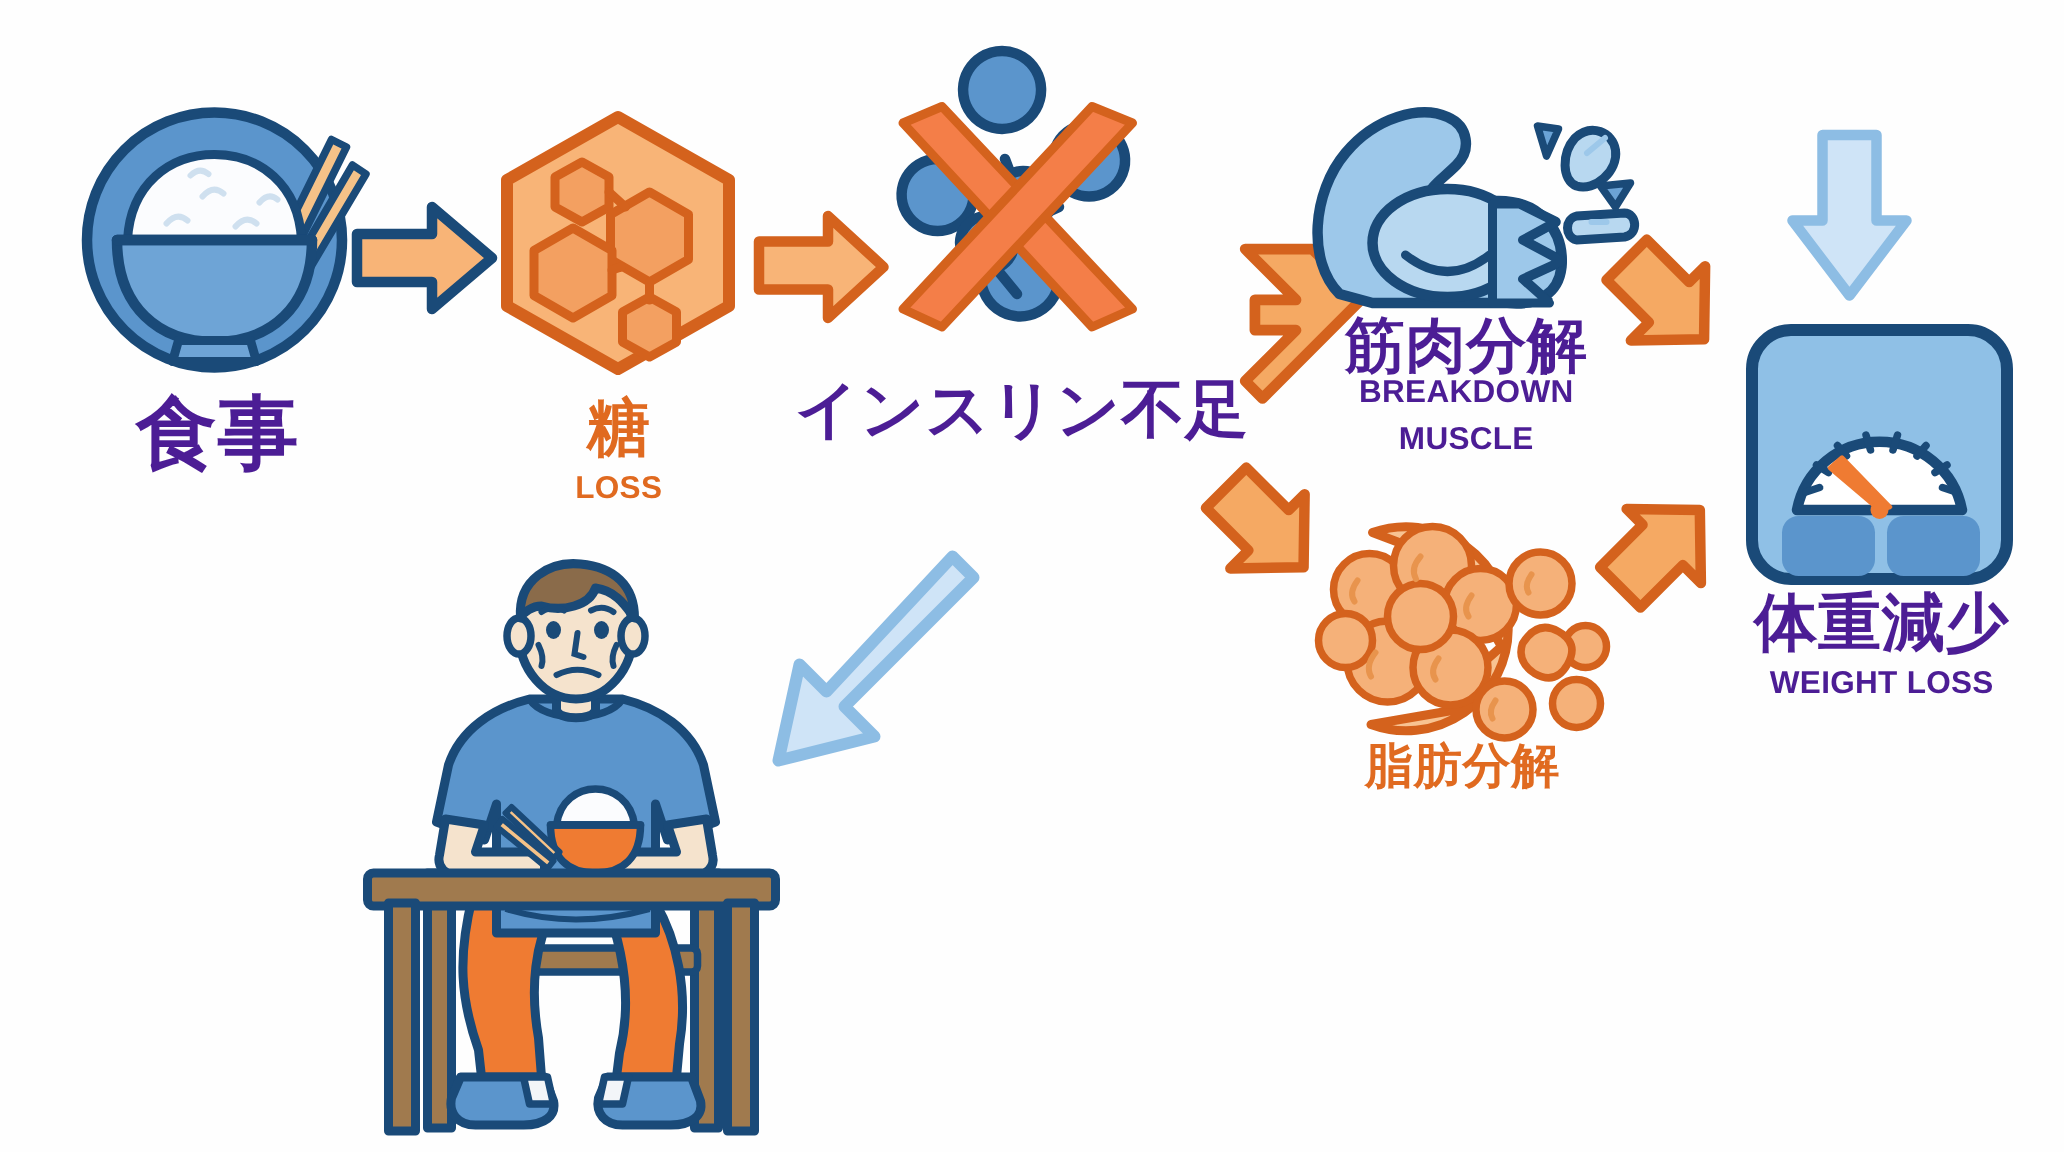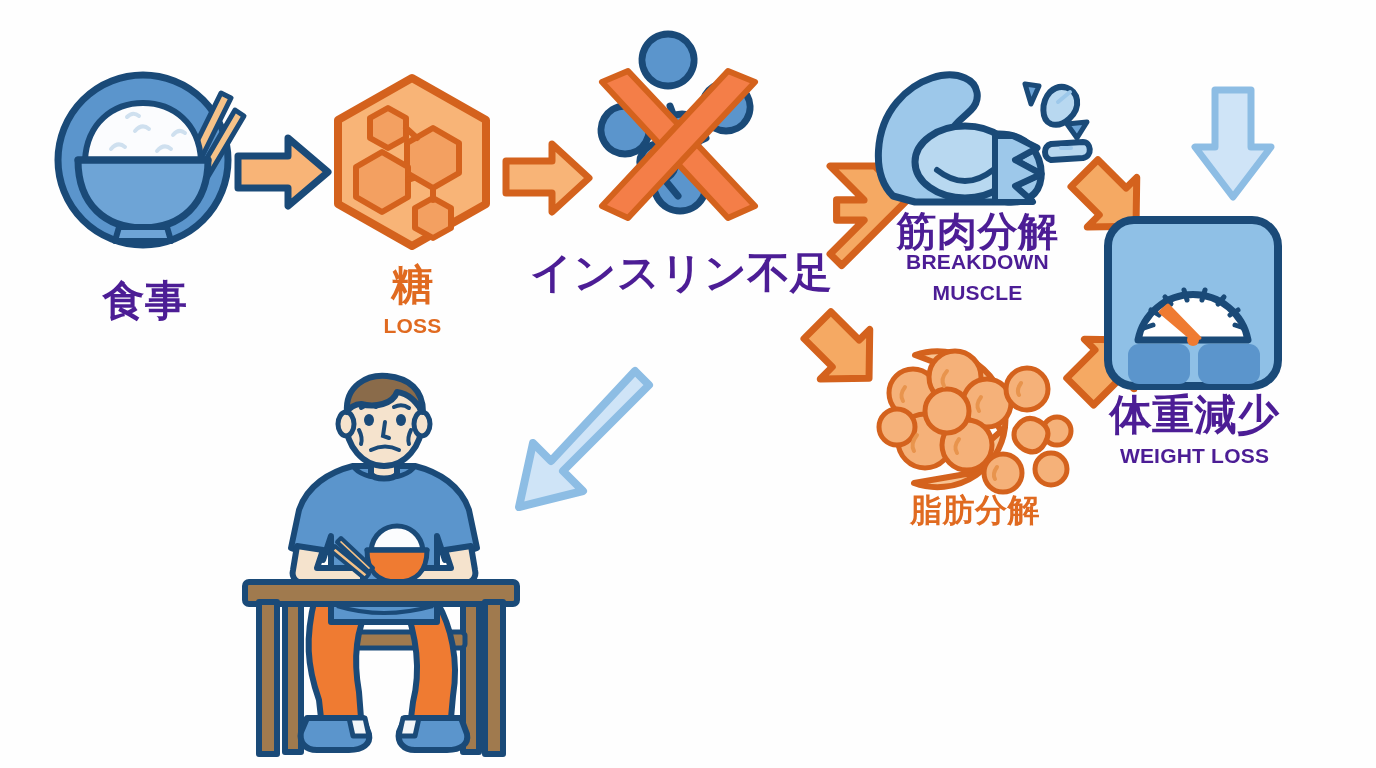--- a/index.html
+++ b/index.html
@@ -64,21 +64,21 @@
           <path d="M82 52 q6 -6 12 -1"></path>
           <path d="M128 70 q6 -7 12 -2"></path>
         </g>
 
         <path d="M33 95 L163 95 C163 140, 135 163, 98 163 C61 163, 33 140, 33 95 Z" fill="#6ea4d6" stroke="#1a4a78" stroke-width="7" stroke-linejoin="round"></path>
         <line x1="33" y1="95" x2="163" y2="95" stroke="#1a4a78" stroke-width="7" stroke-linecap="round"></line>
 
         <path d="M74 162 L122 162 L126 176 L70 176 Z" fill="#6ea4d6" stroke="#1a4a78" stroke-width="6" stroke-linejoin="round"></path>
       </svg>
     </div>
-    <div class="jp blue-txt" style="font-size:42px; margin-top:20px;">食事</div>
+    <div class="jp blue-txt" style="font-size:54px; margin-top:2px;">食事</div>
   </div>
 
   <div style="position:absolute; left:232px; top:128px;">
     <svg width="105" height="95" viewBox="0 0 105 95">
       <path d="M6 28 L56 28 L56 10 L96 44 L56 78 L56 60 L6 60 Z" fill="#f8b477" stroke="#1a4a78" stroke-width="7" stroke-linejoin="round"></path>
     </svg>
   </div>
 
   <div class="node" style="left:320px; top:70px; width:185px;">
     <div>
@@ -233,21 +233,21 @@
       <path d="M8 20 L48 20 L48 5 L82 40 L48 75 L48 58 L8 58 Z" transform="rotate(-45 50 42)" fill="#f5a963" stroke="#d4621d" stroke-width="7" stroke-linejoin="round"></path>
     </svg>
   </div>
 
   <div style="position:absolute; left:1183px; top:85px;">
     <svg width="100" height="120" viewBox="0 0 100 120">
       <path d="M32 5 L68 5 L68 62 L88 62 L50 112 L12 62 L32 62 Z" fill="#cfe4f7" stroke="#8dbde4" stroke-width="7" stroke-linejoin="round"></path>
     </svg>
   </div>
 
-  <div class="node" style="left:1072px; top:212px; width:245px;">
+  <div class="node" style="left:1132px; top:212px; width:245px;">
     <div>
       <svg width="245" height="180" viewBox="0 0 245 180">
         <rect x="36" y="8" width="170" height="166" rx="26" ry="26" fill="#8fc0e6" stroke="#1a4a78" stroke-width="8"></rect>
 
         <path d="M66 128 A56 56 0 0 1 176 128 Z" fill="#ffffff" stroke="#1a4a78" stroke-width="7" stroke-linejoin="round"></path>
         <g stroke="#1a4a78" stroke-width="5" stroke-linecap="round">
           <line x1="72" y1="116" x2="81" y2="113"></line>
           <line x1="79" y1="98" x2="87" y2="103"></line>
           <line x1="93" y1="85" x2="99" y2="92"></line>
           <line x1="112" y1="78" x2="115" y2="88"></line>

